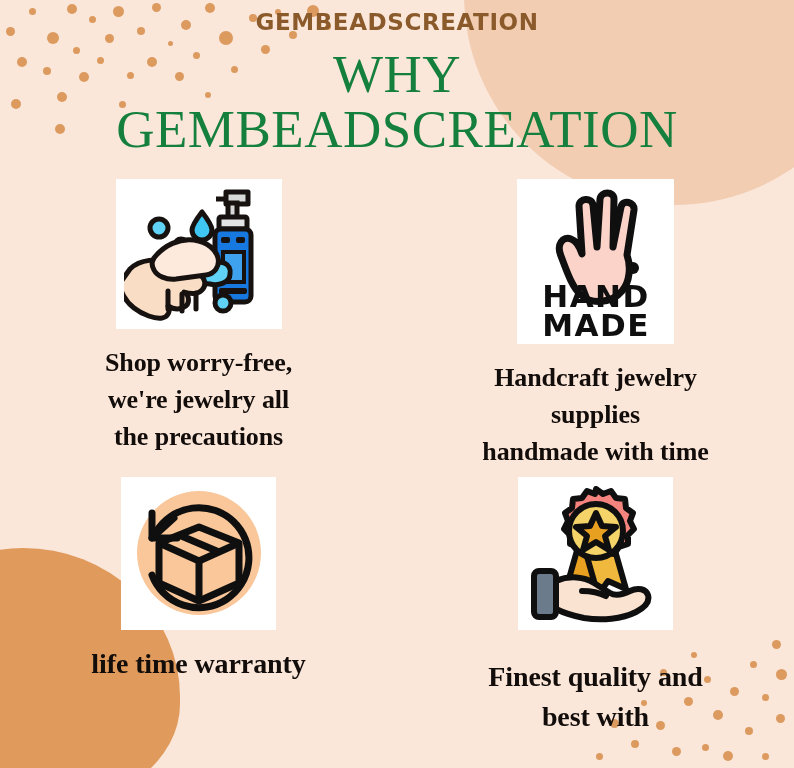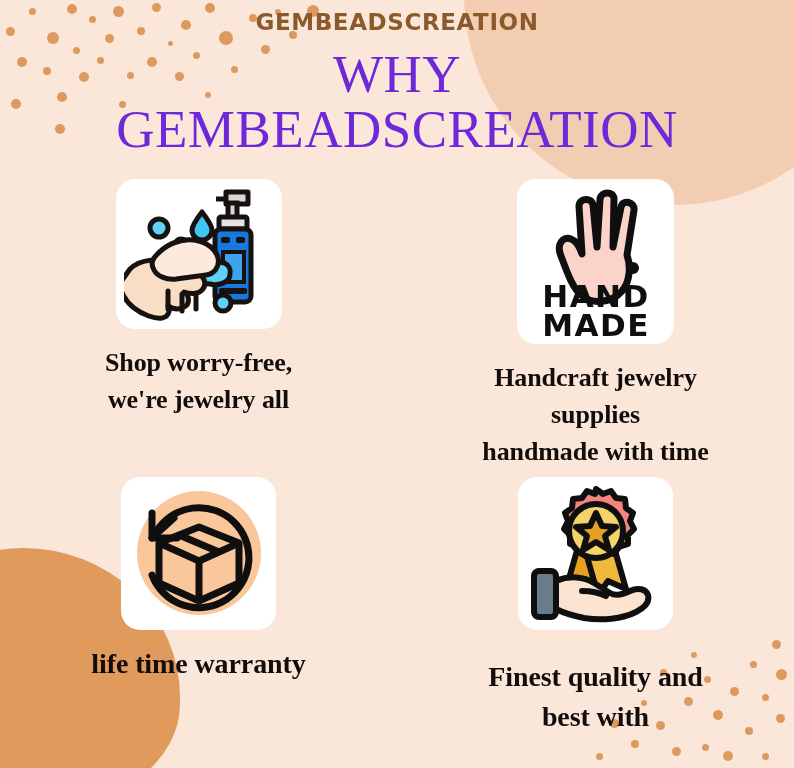--- a/index.html
+++ b/index.html
@@ -74,21 +74,21 @@
     font-size: 23px;
     letter-spacing: 0.6px;
     color: #8b5a2b;
     padding-top: 9px;
   }
 
   .headline {
     text-align: center;
     font-family: "Liberation Serif", serif;
     font-weight: normal;
-    color: #6d28d9;
+    color: #15803d;
     font-size: 53px;
     line-height: 1.04;
     margin-top: 12px;
     letter-spacing: 0.5px;
   }
   .headline .l1 { display: block; }
   .headline .l2 { display: block; }
 
   .grid {
     margin-top: 22px;
@@ -102,21 +102,20 @@
     display: flex;
     flex-direction: column;
     align-items: center;
   }
 
   .icon-box {
     background: #ffffff;
     display: flex;
     align-items: center;
     justify-content: center;
-    border-radius: 19px;
   }
   .icon-box.wash  { width: 166px; height: 150px; }
   .icon-box.hand  { width: 157px; height: 165px; }
   .icon-box.ret   { width: 155px; height: 153px; }
   .icon-box.award { width: 155px; height: 153px; }
 
   .caption {
     text-align: center;
     font-family: "Liberation Serif", serif;
     font-weight: bold;
@@ -240,20 +239,21 @@
             <path d="M30 71 c10 -13 26 -20 40 -18 c14 2 22 10 24 18 c2 9 -4 16 -12 17
                      l-30 4 c-10 1 -19 -3 -22 -9 c-3 -5 -2 -9 0 -12z" fill="#fdeadd" stroke="#17120f" stroke-width="5" stroke-linejoin="round"></path>
             <path d="M44 104 c0 8 0 14 0 18" stroke="#17120f" stroke-width="5" fill="none" stroke-linecap="round"></path>
             <path d="M58 107 c0 8 0 13 0 17" stroke="#17120f" stroke-width="5" fill="none" stroke-linecap="round"></path>
             <path d="M72 106 c0 7 0 12 0 16" stroke="#17120f" stroke-width="5" fill="none" stroke-linecap="round"></path>
           </svg>
         </div>
         <div class="caption">
           <span>Shop worry-free,</span>
           <span>we're jewelry all</span>
+          <span>the precautions</span>
         </div>
       </div>
 
       <div class="cell cell-hand">
         <div class="icon-box hand">
           <svg width="138" height="152" viewBox="0 0 138 152" aria-hidden="true">
 
             <path d="M34 70 c-5 -12 2 -20 10 -17 c6 2 9 9 11 15
                      l-3 -48 c0 -8 13 -9 14 -1 l4 42
                      l3 -48 c1 -8 14 -8 14 0 l-1 48

